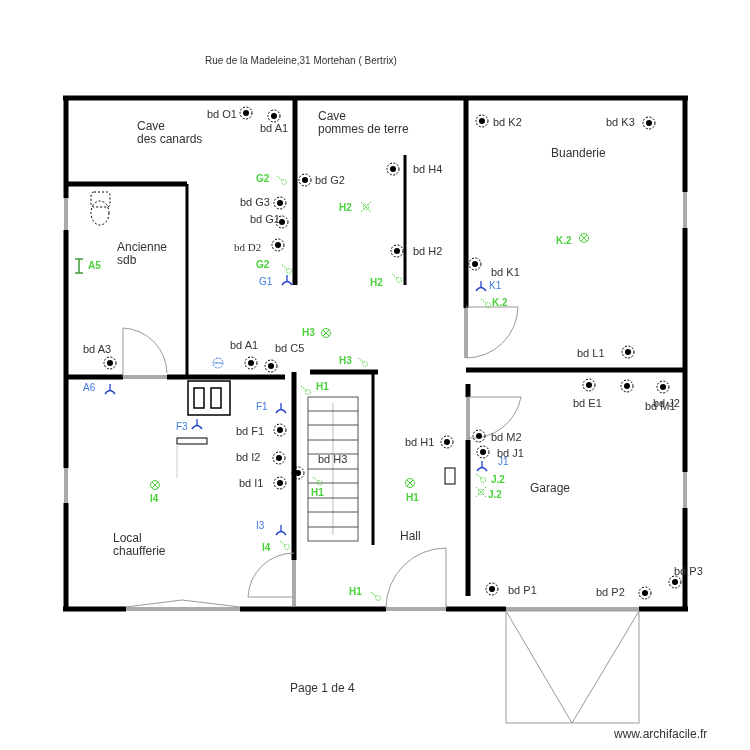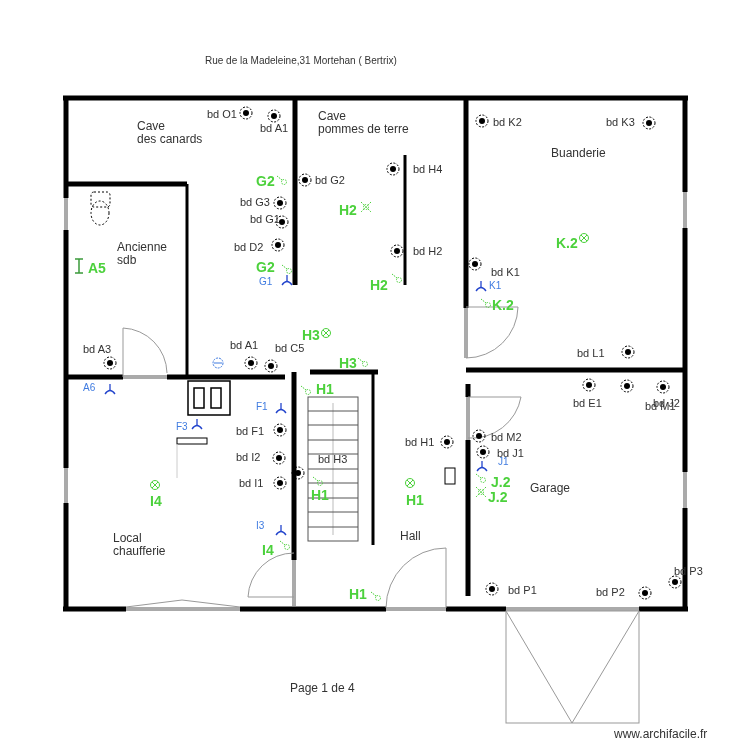--- a/index.html
+++ b/index.html
@@ -1,21 +1,21 @@
 <!DOCTYPE html>
 <html><head>
 <meta charset="utf-8">
 <style>
   html, body { margin:0; padding:0; background:#fff; }
   body { width:750px; height:750px; position:relative; overflow:hidden;
          font-family:"Liberation Sans", sans-serif; color:#333; }
   #plan { position:absolute; left:0; top:0; }
   .t { position:absolute; white-space:nowrap; font-size:11px; color:#333; line-height:1; }
   .room { font-size:12px; color:#333; line-height:1.1; }
-  .g { color:#4cd13c; font-weight:bold; font-size:14px; }
+  .g { color:#4cd13c; font-weight:bold; font-size:10px; }
   .b { color:#3f7be0; font-size:10px; }
   .title { font-size:10px; color:#333; }
   .footer { font-size:12px; color:#333; }
 </style>
 </head>
 <body>
 
 <svg id="plan" width="750" height="750" viewBox="0 0 750 750">
 
   <g stroke="#000" stroke-width="5" fill="none">
@@ -347,21 +347,21 @@
 chaufferie</div>
     <div class="t room" style="left: 400px; top: 530px; white-space: pre;">Hall</div>
     <div class="t room" style="left: 530px; top: 482px; white-space: pre;">Garage</div>
   </div>
 <div id="labels">
     <div class="t " style="left: 207px; top: 109px;">bd O1</div>
     <div class="t " style="left: 260px; top: 123px;">bd A1</div>
     <div class="t " style="left: 315px; top: 175px;">bd G2</div>
     <div class="t " style="left: 240px; top: 197px;">bd G3</div>
     <div class="t " style="left: 242px; top: 214px; margin-left: 8px;">bd G1</div>
-    <div class="t " style="left: 234px; top: 242px;">bd D2</div>
+    <div class="t " style="left: 234px; top: 242px; font-family: Liberation Serif, serif;">bd D2</div>
     <div class="t " style="left: 413px; top: 164px;">bd H4</div>
     <div class="t " style="left: 413px; top: 246px;">bd H2</div>
     <div class="t " style="left: 493px; top: 117px;">bd K2</div>
     <div class="t " style="left: 606px; top: 117px;">bd K3</div>
     <div class="t " style="left: 491px; top: 267px;">bd K1</div>
     <div class="t " style="left: 577px; top: 348px;">bd L1</div>
     <div class="t " style="left: 83px; top: 344px;">bd A3</div>
     <div class="t " style="left: 230px; top: 340px;">bd A1</div>
     <div class="t " style="left: 263px; top: 343px; padding-left: 12px;">bd C5</div>
     <div class="t " style="left: 236px; top: 426px; text-align: center;">bd F1</div>

